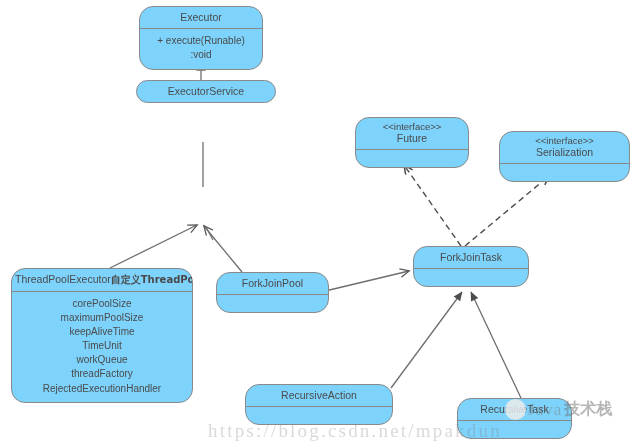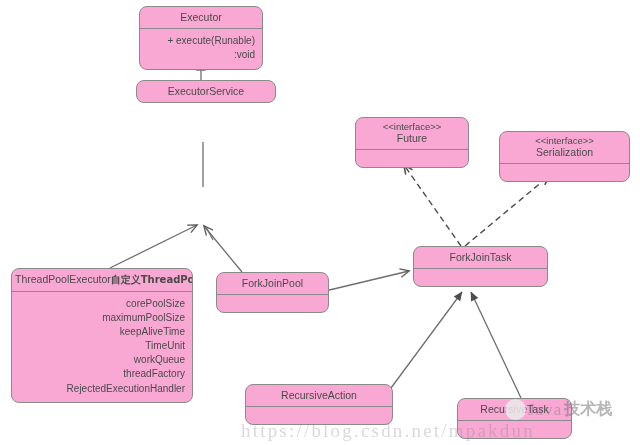--- a/index.html
+++ b/index.html
@@ -25,22 +25,22 @@
     position: absolute;
     left: 0; top: 0;
     width: 640px;
     height: 445px;
     pointer-events: none;
   }
   .uml-class {
     position: absolute;
     box-sizing: border-box;
     border: 1.3px solid #8a8a8a;
-    background: #f9a8d4;
-    border-radius: 8px;
+    background: #7dd3fc;
+    border-radius: 14px;
     z-index: 5;
   }
   .uml-name {
     box-sizing: border-box;
     width: 100%;
     text-align: center;
     font-size: 10.5px;
     line-height: 1.25;
     color: #4a4a4a;
     padding: 4px 3px 4px 3px;
@@ -58,21 +58,21 @@
   .uml-div {
     border-top: 1.3px solid #8a8a8a;
   }
   .uml-body {
     box-sizing: border-box;
     width: 100%;
     padding: 5px 7px 6px 7px;
     font-size: 10px;
     line-height: 1.42;
     color: #4a4a4a;
-    text-align: right;
+    text-align: center;
   }
   .uml-body.empty {
     padding: 0;
     height: 18px;
   }
   .uml-body .row {
     white-space: nowrap;
   }
   .cjk {
     font-family: "DejaVu Sans", sans-serif;
@@ -81,36 +81,35 @@
   }
 
   
   #cls-executor            { left: 139px; top: 6px;   width: 124px; }
   #cls-executorservice     { left: 136px; top: 80px;  width: 140px; }
   #cls-abstractexecutorservice { left: 139px; top: 187px; width: 134px; }
   #cls-threadpoolexecutor  { left: 11px;  top: 268px; width: 182px; }
   #cls-forkjoinpool        { left: 216px; top: 272px; width: 113px; }
   #cls-future              { left: 355px; top: 117px; width: 114px; }
   #cls-serialization       { left: 499px; top: 131px; width: 131px; }
-  #cls-forkjointask        { left: 413px; top: 246px; width: 135px; }
+  #cls-forkjointask        { left: 413px; top: 246px; width: 116px; }
   #cls-recursiveaction     { left: 245px; top: 384px; width: 148px; }
   #cls-recursivetask       { left: 457px; top: 398px; width: 115px; }
 
   
   .wm-url {
     position: absolute;
     left: 208px;
     top: 420px;
     font-family: "Liberation Serif", "DejaVu Serif", serif;
     font-size: 19px;
     letter-spacing: 2.2px;
     color: rgba(130,130,130,0.30);
     white-space: nowrap;
     z-index: 9;
-    margin-left: 33px;
   }
   .wm-brand {
     position: absolute;
     left: 505px;
     top: 399px;
     z-index: 10;
     display: flex;
     align-items: center;
     gap: 2px;
     white-space: nowrap;

